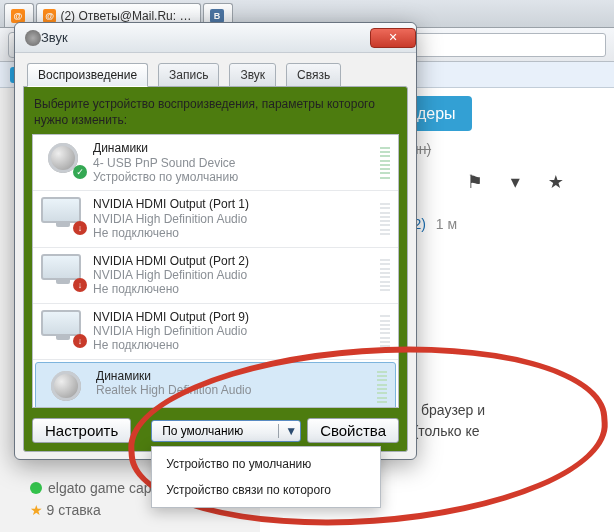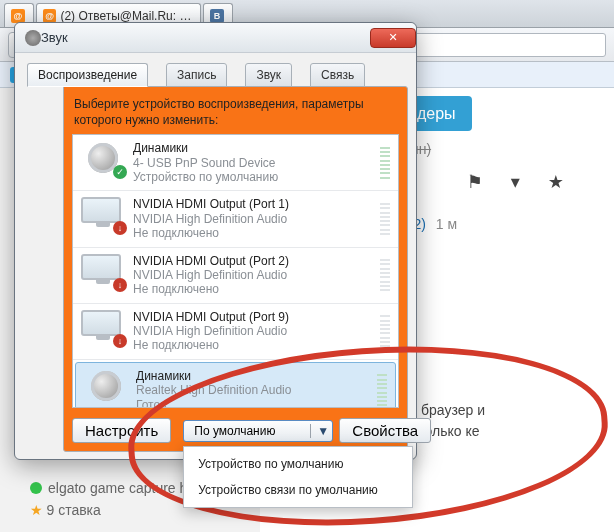--- a/index.html
+++ b/index.html
@@ -46,24 +46,24 @@
   .dialog {
     position:absolute; left:14px; top:22px; width:403px; height:438px;
     background:#f1f1f1; border:1px solid #6a7480; border-radius:6px;
     box-shadow: 0 6px 24px rgba(0,0,0,0.35);
   }
   .dlg-titlebar { height:30px; display:flex; align-items:center; gap:0; padding:0 0 0 10px;
     background:linear-gradient(#f7f9fb,#dfe5ea); border-radius:6px 6px 0 0; border-bottom:1px solid #c6ccd3; }
   .dlg-title { flex:1; color:#2c3640; font-size:13px; }
   .dlg-close { width:46px; height:20px; border-radius:4px; background:linear-gradient(#ed6a5a,#c83a2a); border:1px solid #9a2a1d; display:flex; align-items:center; justify-content:center; color:#fff; font-size:11px; }
   .dlg-body { padding:6px 8px 8px; }
-  .tabs { display:flex; gap:18px; padding:4px 4px 0 4px; }
+  .tabs { display:flex; gap:10px; padding:4px 4px 0 4px; }
   .tabbtn { padding:4px 10px; font-size:12px; background:linear-gradient(#fff,#e9eef3); border:1px solid #a8b0b8; border-bottom:1px solid #fff; border-radius:3px 3px 0 0; color:#222; }
   .tabbtn.inactive { background:linear-gradient(#f4f6f9,#dde2e7); border-bottom-color:#a8b0b8; color:#333; }
-  .tab-pane { border:1px solid #a8b0b8; border-radius:0 3px 3px 3px; padding:8px; background:#f97316; margin-top:-1px;margin-left:40px; }
+  .tab-pane { border:1px solid #a8b0b8; border-radius:0 3px 3px 3px; padding:8px; background:#4d7c0f; margin-top:-1px; }
   .instr { font-size:12px; color:#222; margin:2px 2px 6px; line-height:1.3; }
   .device-list { height:274px; overflow:auto; border:1px solid #b8bec5; background:#fff; }
   .device { display:flex; gap:8px; padding:6px 8px; border-bottom:1px solid #e7e9ec; align-items:flex-start; }
   .device.selected { background:#d6e9f8; border:1px solid #7db4dd; border-radius:3px; margin:2px; }
   .device .thumb { width:44px; height:36px; position:relative; flex:0 0 44px; }
   .monitor { width:40px; height:26px; border:2px solid #b8bec5; border-radius:3px; background:linear-gradient(#eaf3f9,#d2dde5); }
   .monitor-stand { width:14px;height:4px;background:#b8bec5;margin:0 auto;border-radius:0 0 2px 2px; }
   .speaker { width:30px;height:30px;border-radius:50%;background:radial-gradient(circle at 35% 35%, #eee, #888);margin:2px auto;box-shadow:0 0 0 3px #c8ccd1 inset; }
   .badge { position:absolute; right:-2px; bottom:-2px; width:14px;height:14px;border-radius:50%;display:flex;align-items:center;justify-content:center;font-size:9px;color:#fff; }
   .badge.ok { background:#34a853; }
@@ -293,21 +293,20 @@
               <i></i>
             </div>
           </div>
           <div class="device selected">
             <div class="thumb">
               <div class="speaker"></div>
             </div>
             <div class="info">
               <div class="name">Динамики</div>
               <div class="desc">Realtek High Definition Audio</div>
-              <div class="state">Готов</div>
             </div>
             <div class="bars on">
               <i></i>
               <i></i>
               <i></i>
               <i></i>
               <i></i>
               <i></i>
               <i></i>
               <i></i>
@@ -317,21 +316,21 @@
       <div class="btnrow">
         <button class="btn">Настроить</button>
         <span class="spacer"></span>
         <span class="dropdown-wrap">
           <button class="dropdown-btn blue-border">
             <span>По умолчанию</span>
             <span class="arrow">▼</span>
           </button>
           <div class="dropdown-menu">
             <div class="item">Устройство по умолчанию</div>
-            <div class="item">Устройство связи по умолчанию</div>
+            <div class="item">Устройство связи по которого</div>
           </div>
         </span>
         <button class="btn">Свойства</button>
       </div>
     </div>
   </div>
 </div>
 
 <div class="annot"></div>
 

